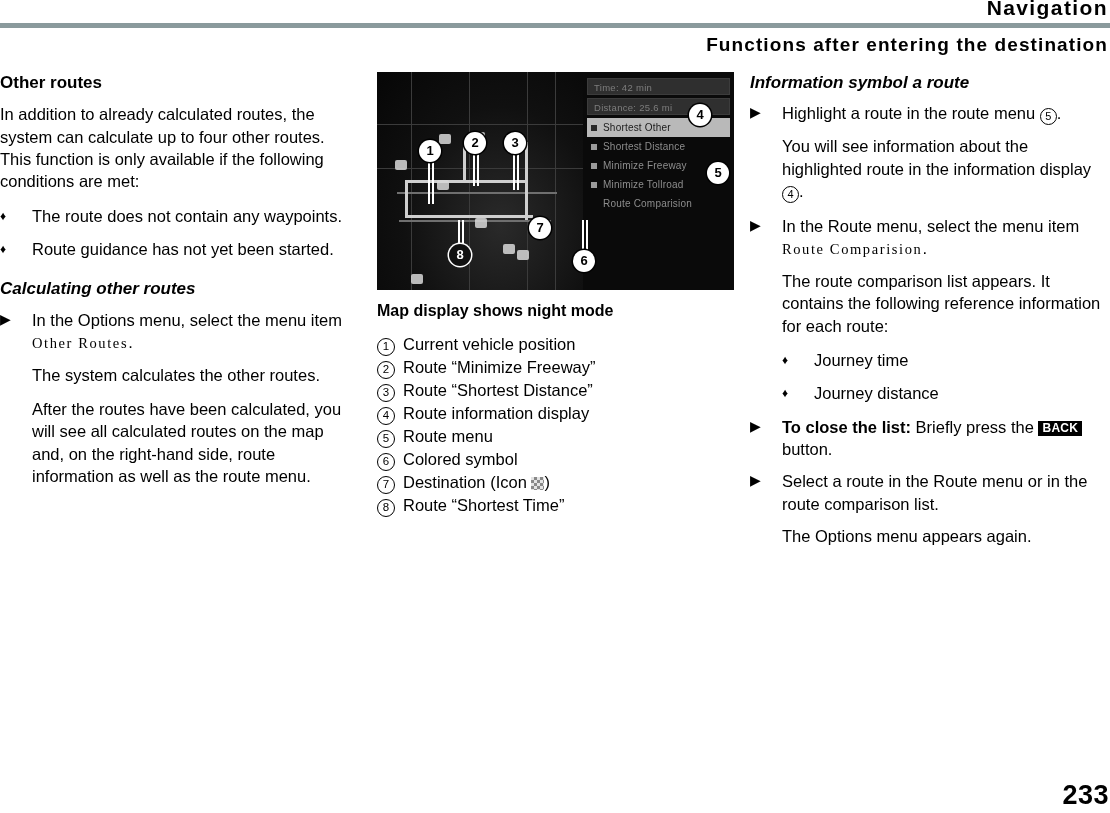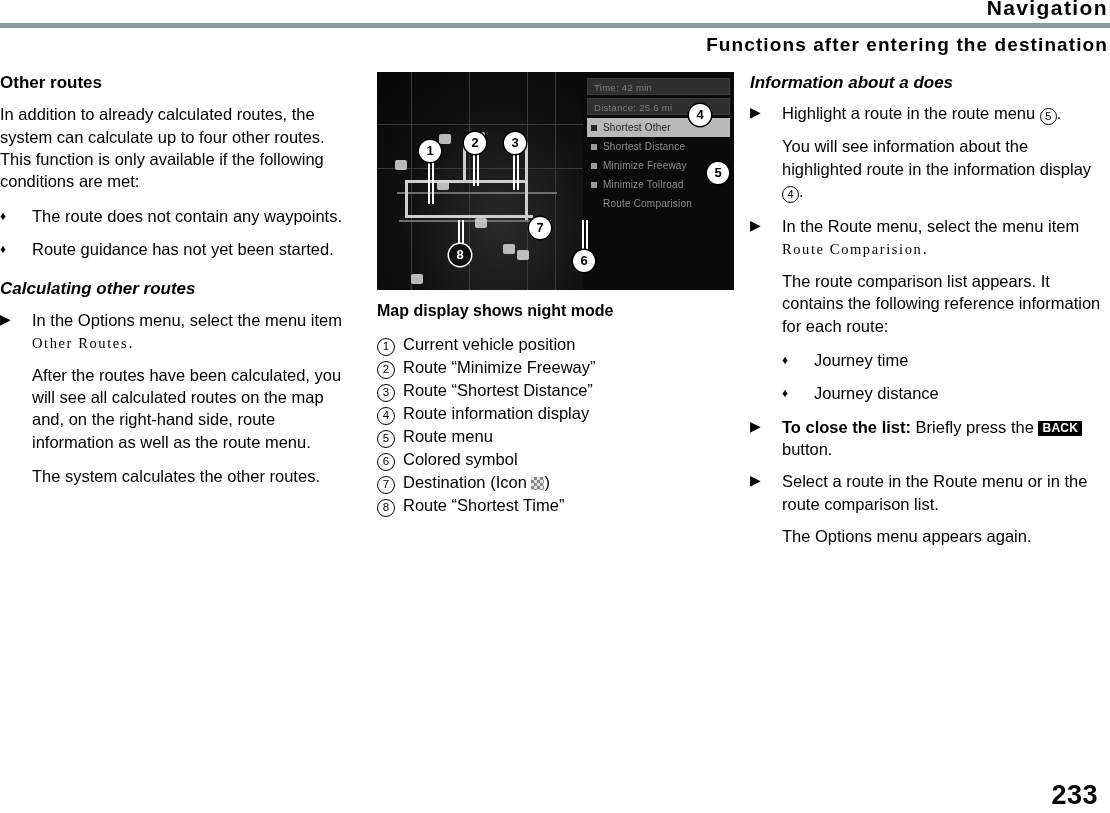--- a/index.html
+++ b/index.html
@@ -319,21 +319,21 @@
     border-radius: 50%;
     font-size: 11.5px;
     line-height: 15px;
     text-align: center;
   }
   .legend-row .lbl { flex: 1; }
 
   
   #page-number {
     position: absolute;
-    right: 12px;
+    right: 1px;
     bottom: 2px;
     font-size: 27px;
     font-weight: bold;
     letter-spacing: .5px;
   }
 </style>
 </head>
 <body>
 
 <div id="header-title">Navigation</div>
@@ -358,23 +358,23 @@
       <span class="txt">Route guidance has not yet been started.</span>
     </div>
 
     <h3 class="head-italic">Calculating other routes</h3>
 
     <div class="step">
       <span class="mark">▶</span>
       <span class="txt"><span>In the Options menu, select the menu item </span><span class="ui-item">Other Routes</span><span>.</span></span>
     </div>
 
+    <p class="indent">The system calculates the other routes.</p>
+
     <p class="indent">After the routes have been calculated, you will see all calculated routes on the map and, on the right-hand side, route information as well as the route menu.</p>
-
-    <p class="indent">The system calculates the other routes.</p>
 
   </div>
 
   <div class="col col-center">
 
     <div id="figure">
 
       <div class="map-area">
 
         <div class="road dim" style="left:0;   top:52px;  width:206px; height:1px;"></div>
@@ -486,21 +486,21 @@
         <span class="num"><span class="ring">8</span></span>
         <span class="lbl">Route “Shortest Time”</span>
       </div>
     </div>
 
 
   </div>
 
   <div class="col col-right">
 
-    <h3 class="head-italic first">Information about a does</h3>
+    <h3 class="head-italic first">Information symbol a route</h3>
 
     <div class="step">
       <span class="mark">▶</span>
       <span class="txt"><span>Highlight a route in the route menu </span><span class="circnum">5</span><span>.</span></span>
     </div>
 
     <p class="indent"><span>You will see information about the highlighted route in the information display </span><span class="circnum">4</span><span>.</span></p>
 
 
     <div class="step">

